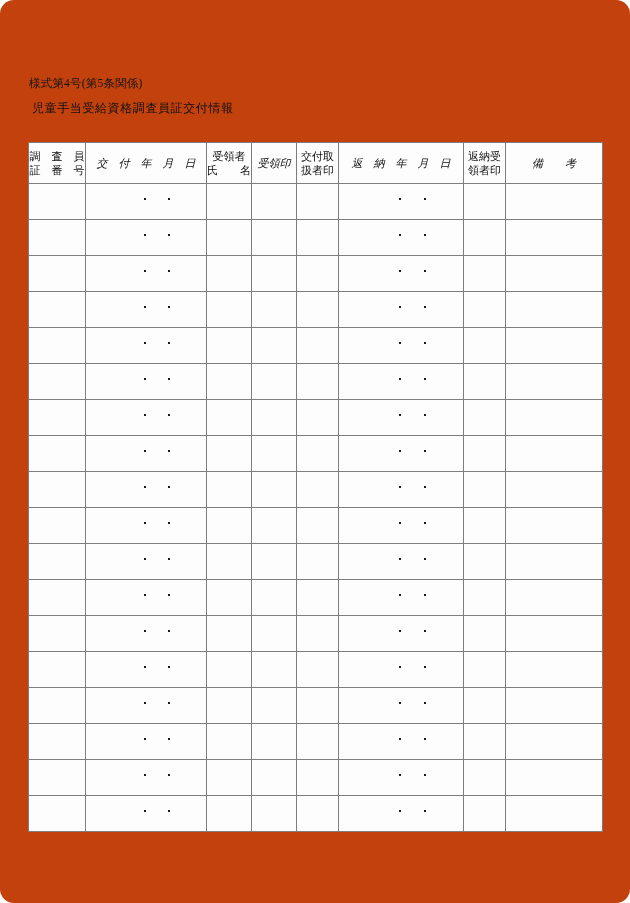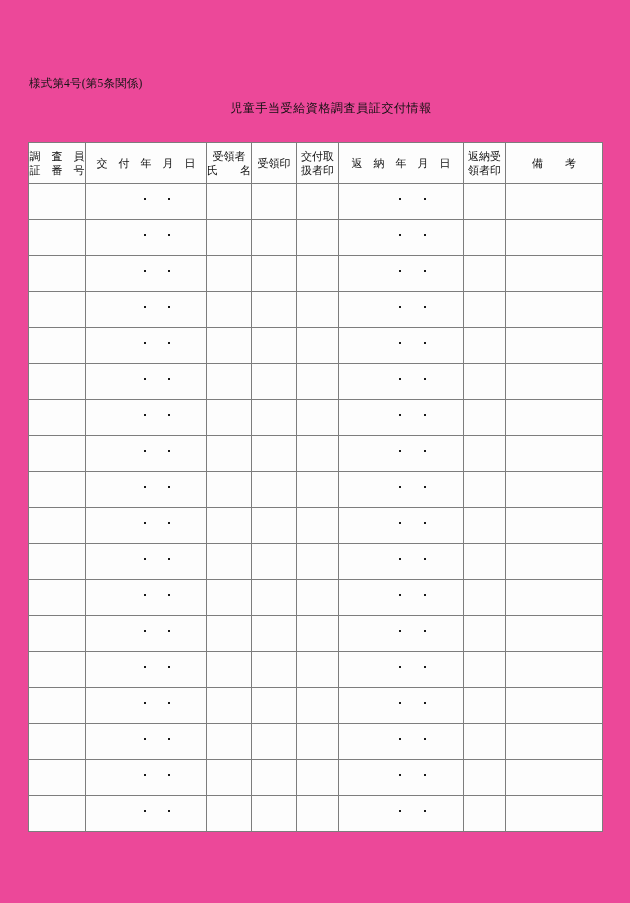--- a/index.html
+++ b/index.html
@@ -12,41 +12,42 @@
     height: 903px;
     position: relative;
     font-family: "Liberation Serif", "DejaVu Serif", serif;
     color: #1a1a1a;
     overflow: hidden;
   }
 
   .page {
     position: absolute;
     inset: 0;
-    background: #ec4899;
+    background: #c2410c;
+    border-radius: 14px;
   }
 
   
   .form-code {
     position: absolute;
     left: 29px;
     top: 76px;
     font-size: 11.5px;
     letter-spacing: 0.2px;
     white-space: nowrap;
     color: #141414;
   }
 
   
   .doc-title {
     position: absolute;
     left: 0;
     right: 0;
     top: 100px;
-    text-align: center;
+    text-align: left;
     font-size: 12px;
     letter-spacing: 0.6px;
     white-space: nowrap;
     color: #111111;
     padding-left: 32px;
   }
 
   
   .table-wrap {
     position: absolute;
@@ -85,20 +86,21 @@
     display: block;
     line-height: 1.3;
   }
   .hdr-lines span {
     display: block;
     white-space: pre;
   }
   .hdr-single {
     display: block;
     white-space: pre;
+    font-style: italic;
   }
 
   
   table.form-table tbody td {
     height: 35px;
     vertical-align: middle;
   }
 
   
   td.date-cell {

